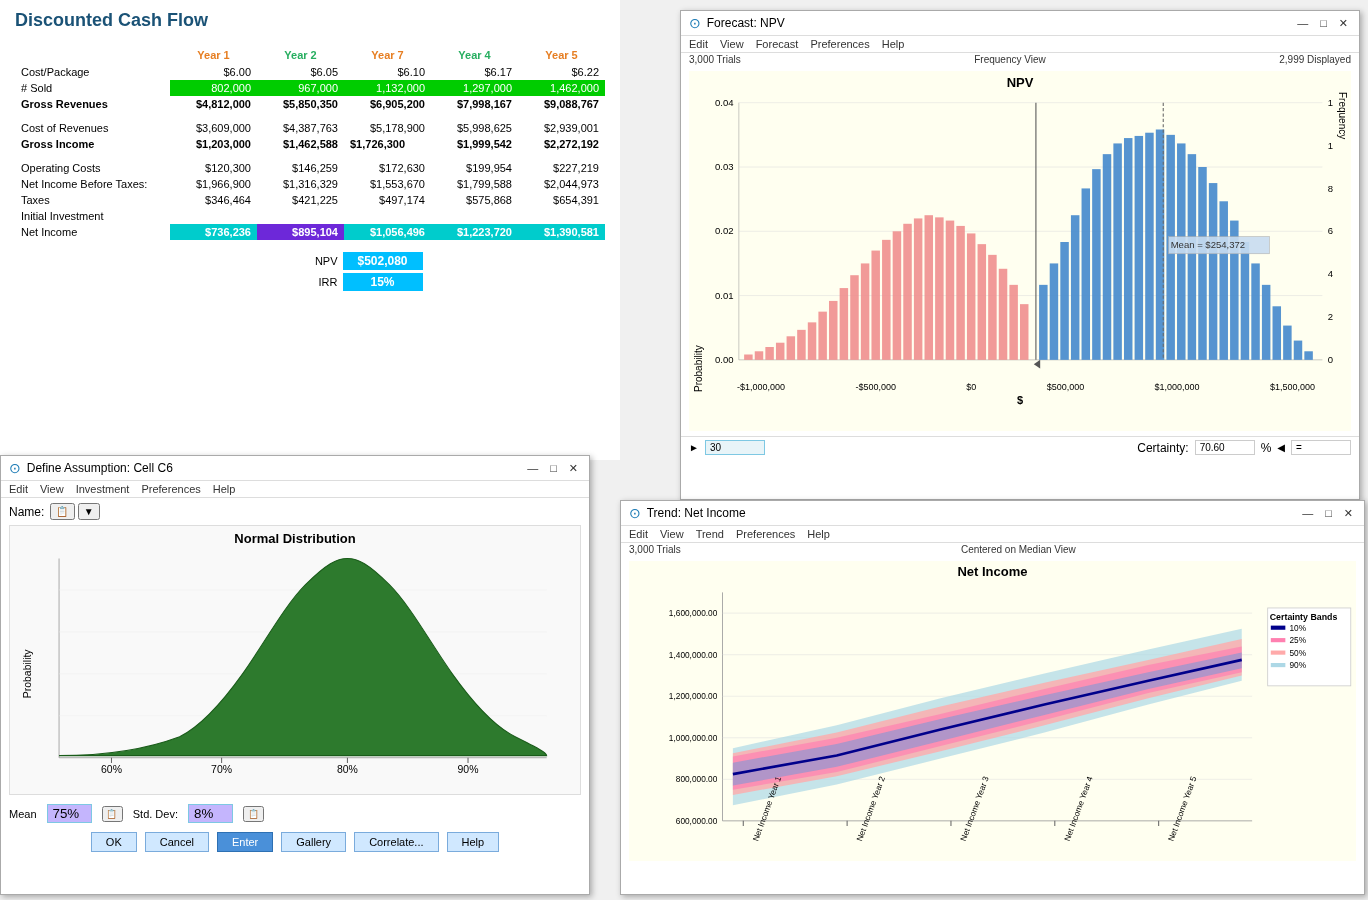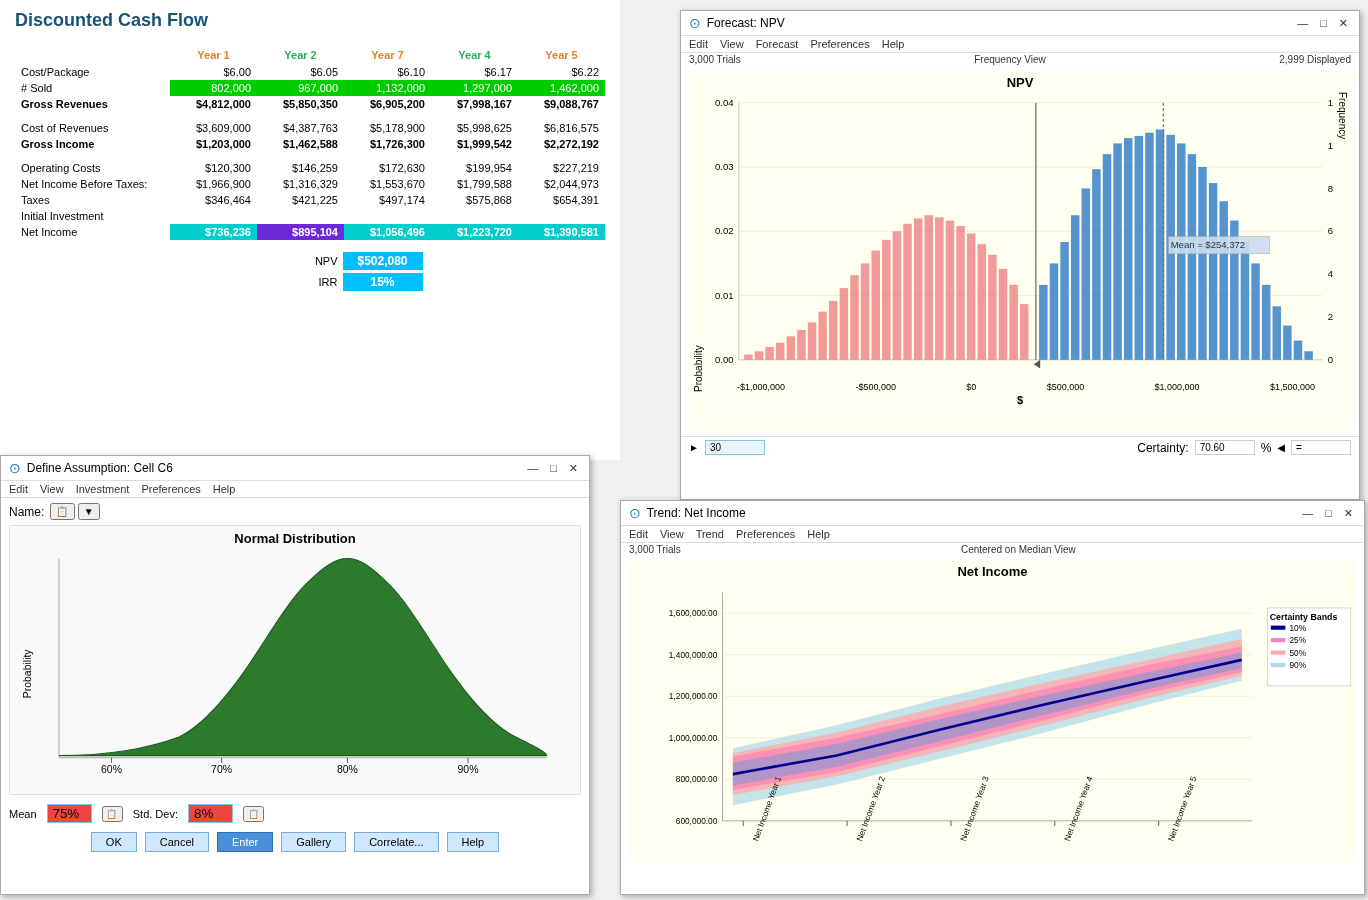--- a/index.html
+++ b/index.html
@@ -47,21 +47,21 @@
 
     
     .assumption-window { top: 455px; left: 0; width: 590px; height: 440px; }
     .assumption-name-row { display: flex; align-items: center; padding: 5px 8px; gap: 6px; }
     .assumption-name-input { flex: 1; border: 1px solid #ccc; padding: 2px 5px; font-size: 11px; }
     .assumption-name-btns { display: flex; gap: 3px; }
     .assumption-name-btns button { font-size: 10px; padding: 1px 4px; }
     .assumption-chart-area { background: #f9f9f9; margin: 0 8px 5px; height: 270px; position: relative; border: 1px solid #ddd; }
     .normal-dist-title { text-align: center; font-weight: bold; font-size: 13px; padding: 5px 0 2px; }
     .assumption-bottom { padding: 4px 8px; display: flex; align-items: center; gap: 10px; font-size: 11px; }
-    .assumption-input { border: 1px solid #7ec8e3; background: #ef4444; padding: 1px 5px; width: 45px; }
+    .assumption-input { border: 1px solid #7ec8e3; background: #c4b5fd; padding: 1px 5px; width: 45px; }
     .assumption-btn-row { padding: 5px 8px; display: flex; justify-content: center; gap: 8px; }
     .assumption-btn-row button { padding: 3px 14px; font-size: 11px; cursor: pointer; }
     .btn-primary { background: #d0e8ff; border: 1px solid #7aabdc; }
     .btn-enter { background: #4a90d9; color: white; border: 1px solid #2d70b3; }
 
     
     .trend-window { top: 500px; left: 620px; width: 745px; height: 395px; }
     .trend-chart-area { background: #fffff0; margin: 5px 8px; height: 300px; position: relative; }
     .trend-chart-title { text-align: center; font-weight: bold; font-size: 13px; padding: 3px 0; }
   </style>
@@ -108,27 +108,27 @@
         </tr>
         <tr>
           <td colspan="6" style="height:8px;"></td>
         </tr>
         <tr>
           <td style="font-size:11px;">Cost of Revenues</td>
           <td style="text-align:right;font-size:11px;">$3,609,000</td>
           <td style="text-align:right;font-size:11px;">$4,387,763</td>
           <td style="text-align:right;font-size:11px;">$5,178,900</td>
           <td style="text-align:right;font-size:11px;">$5,998,625</td>
-          <td style="text-align:right;font-size:11px;">$6,816,575</td>
+          <td style="text-align:right;font-size:11px;">$2,939,001</td>
         </tr>
         <tr>
           <td style="font-size:11px;font-weight:bold;">Gross Income</td>
           <td style="text-align:right;font-size:11px;font-weight:bold;">$1,203,000</td>
           <td style="text-align:right;font-size:11px;font-weight:bold;">$1,462,588</td>
-          <td style="text-align:right;font-size:11px;font-weight:bold;">$1,726,300</td>
+          <td style="font-size:11px;font-weight:bold;">$1,726,300</td>
           <td style="text-align:right;font-size:11px;font-weight:bold;">$1,999,542</td>
           <td style="text-align:right;font-size:11px;font-weight:bold;">$2,272,192</td>
         </tr>
         <tr>
           <td colspan="6" style="height:8px;"></td>
         </tr>
         <tr>
           <td style="font-size:11px;">Operating Costs</td>
           <td style="text-align:right;font-size:11px;">$120,300</td>
           <td style="text-align:right;font-size:11px;">$146,259</td>

